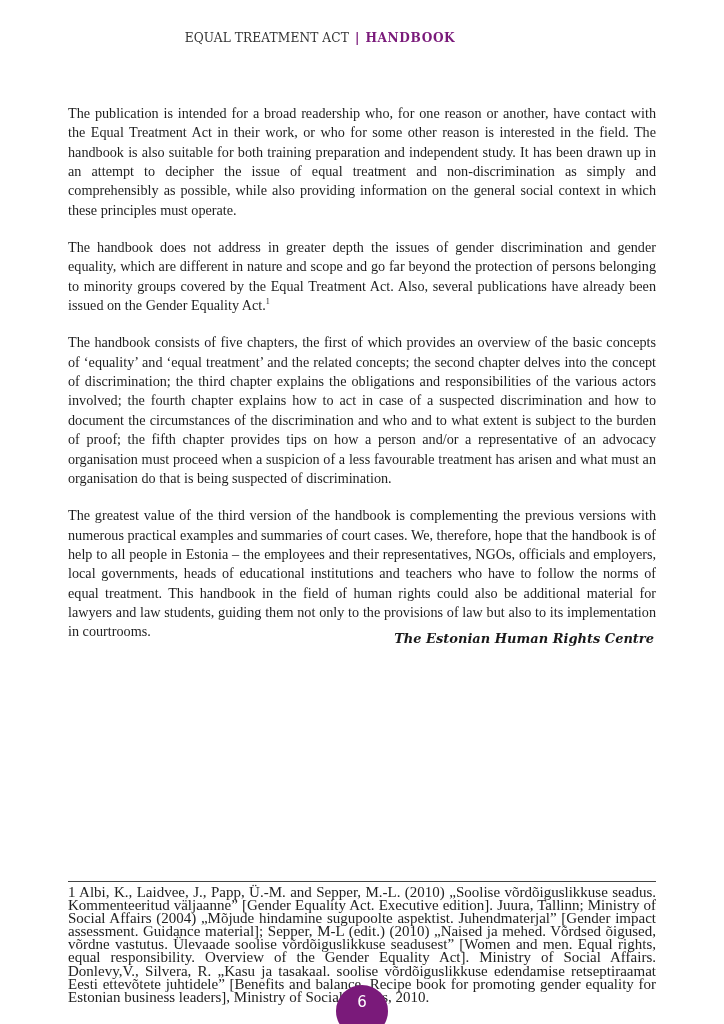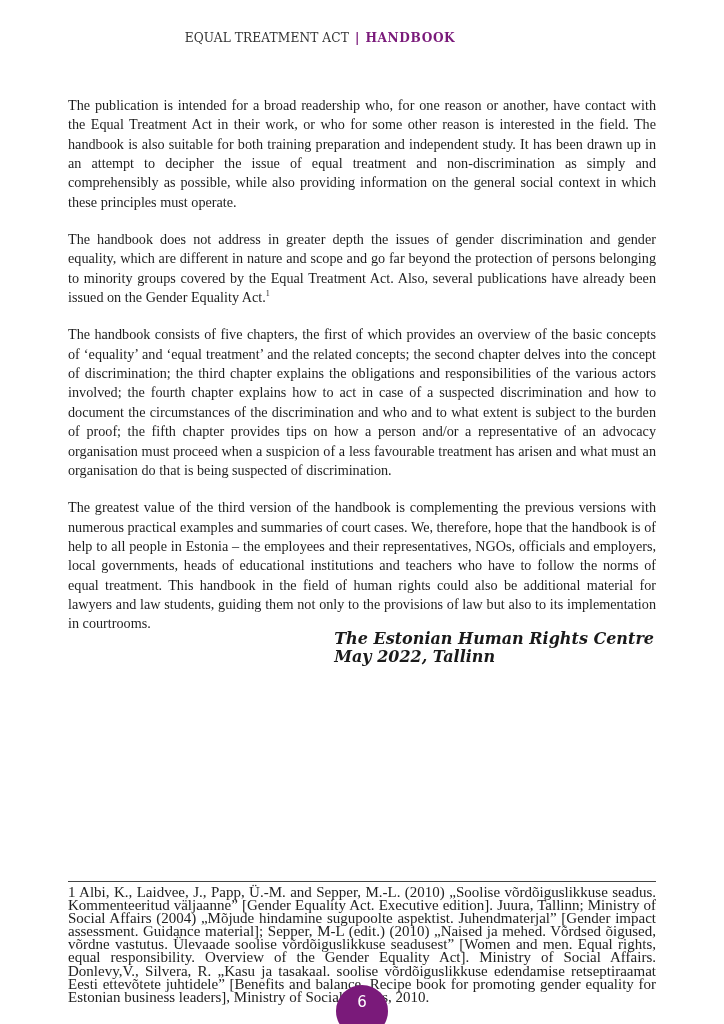--- a/index.html
+++ b/index.html
@@ -11,26 +11,26 @@
     position: absolute; top: 31px; left: 0; width: 640px; text-align: center;
     font-family: "DejaVu Serif", serif; font-size: 12.2px; letter-spacing: 0.1px; color: #333;
   }
   .header .sep { color: #7a1a7a; font-weight: bold; margin: 0 6px; }
   .header .hb { color: #7a1a7a; font-weight: bold; letter-spacing: 0.6px; }
   .body {
     position: absolute; left: 68px; top: 92px; width: 588px;
     font-family: "Liberation Serif", serif; font-size: 14.2px; line-height: 19.35px;
     text-align: justify; color: #1e1e1e;
   }
-  .body p { margin: 4px 0 18px 0; hyphens: manual; }
+  .body p { margin: 12px 0 18px 0; hyphens: manual; }
   .body sup { font-size: 8px; line-height: 0; }
   .sig {
-    position: absolute; right: 70px; top: 630px; text-align: left;
+    position: absolute; right: 70px; top: 630px; text-align: center;
     font-family: "DejaVu Serif", serif; font-style: italic; font-weight: bold;
-    font-size: 16px; line-height: 18px; color: #1a1a1a;
+    font-size: 13px; line-height: 18px; color: #1a1a1a;
   }
   .fn-rule {
     position: absolute; left: 68px; top: 881px; width: 588px; height: 0; border-top: 1px solid #444;
   }
   .footnote {
     position: absolute; left: 68px; top: 886px; width: 588px;
     font-family: "Liberation Serif", serif; font-size: 15px; line-height: 13.1px;
     text-align: justify; color: #222;
   }
   .pagenum {
@@ -49,21 +49,20 @@
 
 <div class="body">
   <p>The publication is intended for a broad readership who, for one reason or another, have con­tact with the Equal Treatment Act in their work, or who for some other reason is interested in the field. The handbook is also suitable for both training preparation and independent study. It has been drawn up in an attempt to decipher the issue of equal treatment and non-discrimination as simply and comprehensibly as possible, while also providing infor­mation on the general social context in which these principles must operate.</p>
   <p><span>The handbook does not address in greater depth the issues of gender discrimination and gender equality, which are different in nature and scope and go far beyond the protection of persons belonging to minority groups covered by the Equal Treatment Act. Also, several publications have already been issued on the Gender Equality Act.</span><sup>1</sup></p>
   <p>The handbook consists of five chapters, the first of which provides an overview of the basic concepts of ‘equality’ and ‘equal treatment’ and the related concepts; the second chapter delves into the concept of discrimination; the third chapter explains the obligations and re­sponsibilities of the various actors involved; the fourth chapter explains how to act in case of a suspected discrimination and how to document the circumstances of the discrimination and who and to what extent is subject to the burden of proof; the fifth chapter provides tips on how a person and/or a representative of an advocacy organisation must proceed when a suspicion of a less favourable treatment has arisen and what must an organisation do that is being suspected of discrimination.</p>
   <p>The greatest value of the third version of the handbook is complementing the previous ver­sions with numerous practical examples and summaries of court cases. We, therefore, hope that the handbook is of help to all people in Estonia – the employees and their representa­tives, NGOs, officials and employers, local governments, heads of educational institutions and teachers who have to follow the norms of equal treatment. This handbook in the field of human rights could also be additional material for lawyers and law students, guiding them not only to the provisions of law but also to its implementation in courtrooms.</p>
 </div>
 
 <div class="sig">
   <div>The Estonian Human Rights Centre</div>
-  <div>May 2022, Tallinn</div>
 </div>
 
 <div class="fn-rule"></div>
 <div class="footnote">
   <span>1</span>
   <span>Albi, K., Laidvee, J., Papp, Ü.-M. and Sepper, M.-L. (2010) „Soolise võrdõiguslikkuse seadus. Kommenteeritud väljaanne” [Gender Equality Act. Executive edition]. Juura, Tallinn; Ministry of Social Affairs (2004) „Mõjude hindamine sugupoolte aspektist. Juhendmaterjal” [Gender impact assessment. Guidance material]; Sepper, M-L (edit.) (2010) „Naised ja mehed. Võrdsed õigused, võrdne vastutus. Ülevaade soolise võrdõiguslikkuse seadusest” [Women and men. Equal rights, equal responsibility. Overview of the Gender Equality Act]. Ministry of Social Affairs. Donlevy,V., Silvera, R. „Kasu ja tasakaal. soolise võrdõiguslikkuse edendamise retseptiraamat Eesti ettevõtete juhtidele” [Benefits and balance. Recipe book for promoting gender equality for Estonian business leaders], Ministry of Social Affairs, 2010.</span>
 </div>
 
 <div class="pagenum">
   <span>6</span>

